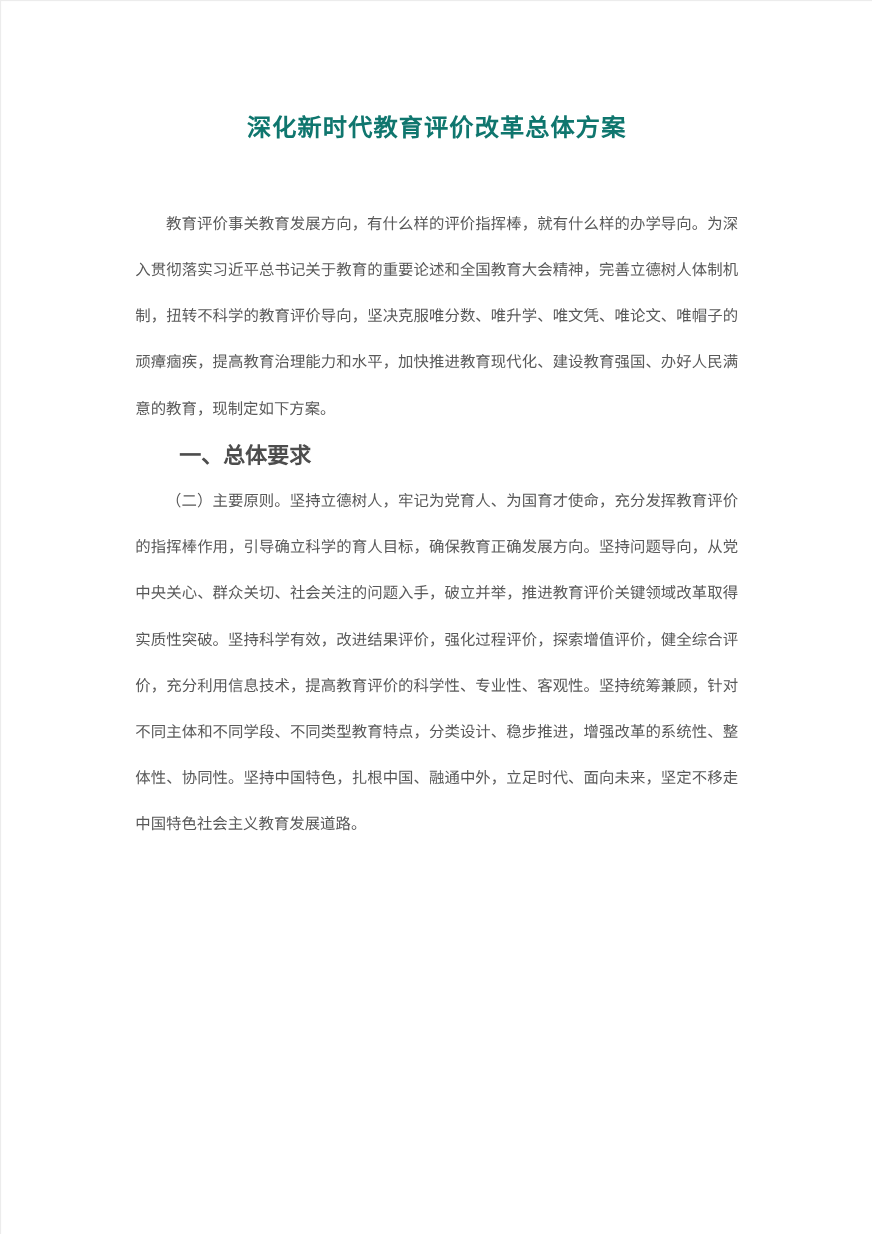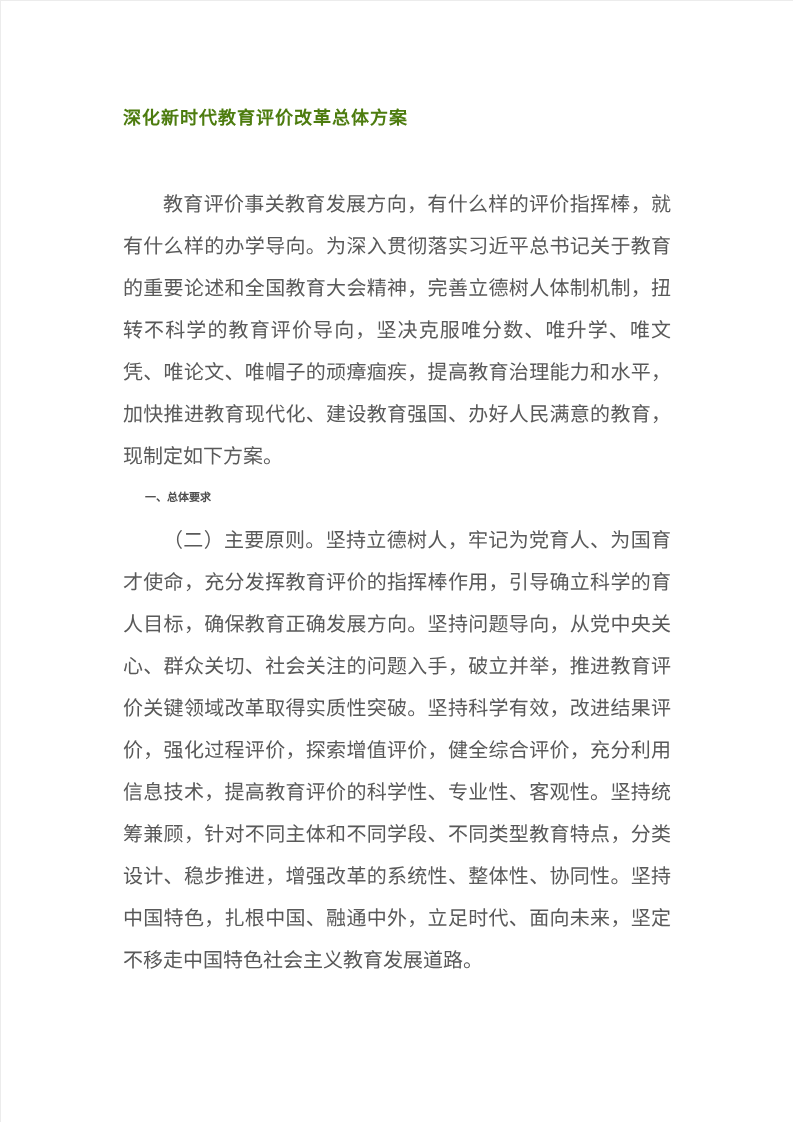--- a/index.html
+++ b/index.html
@@ -17,39 +17,39 @@
   .page {
     width: 793px;
     height: 1122px;
     background: #ffffff;
     box-sizing: border-box;
     padding: 95px 122px 40px 122px;
     border-top: 1px solid #ececec;
     border-left: 1px solid #ececec;
   }
   .doc-title {
-    font-size: 18px;
+    font-size: 22px;
     font-weight: bold;
-    color: #4d7c0f;
-    text-align: left;
+    color: #0f766e;
+    text-align: center;
     line-height: 44px;
     margin: 0 0 43px 0;
     letter-spacing: 1px;
   }
   .doc-paragraph {
-    font-size: 20px;
+    font-size: 14px;
     color: #595959;
     line-height: 42px;
     text-indent: 2em;
     text-align: justify;
     margin: 0;
     word-break: break-all;
   }
   .doc-heading {
-    font-size: 11px;
+    font-size: 20px;
     font-weight: bold;
     color: #4d4d4d;
     line-height: 42px;
     text-indent: 2em;
     margin: 0;
   }
 </style>
 </head>
 <body>
 

